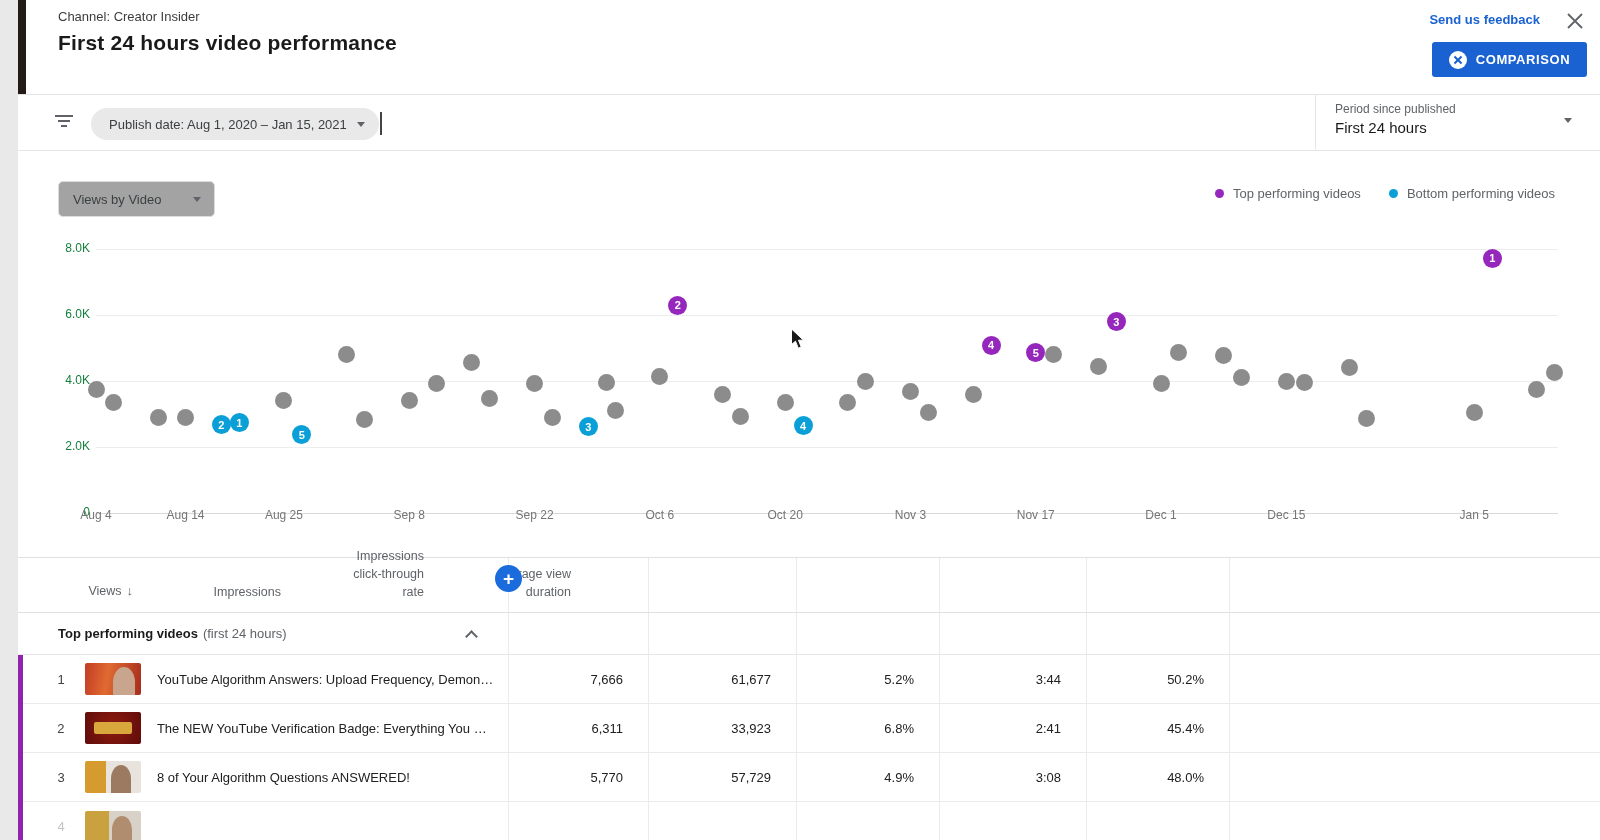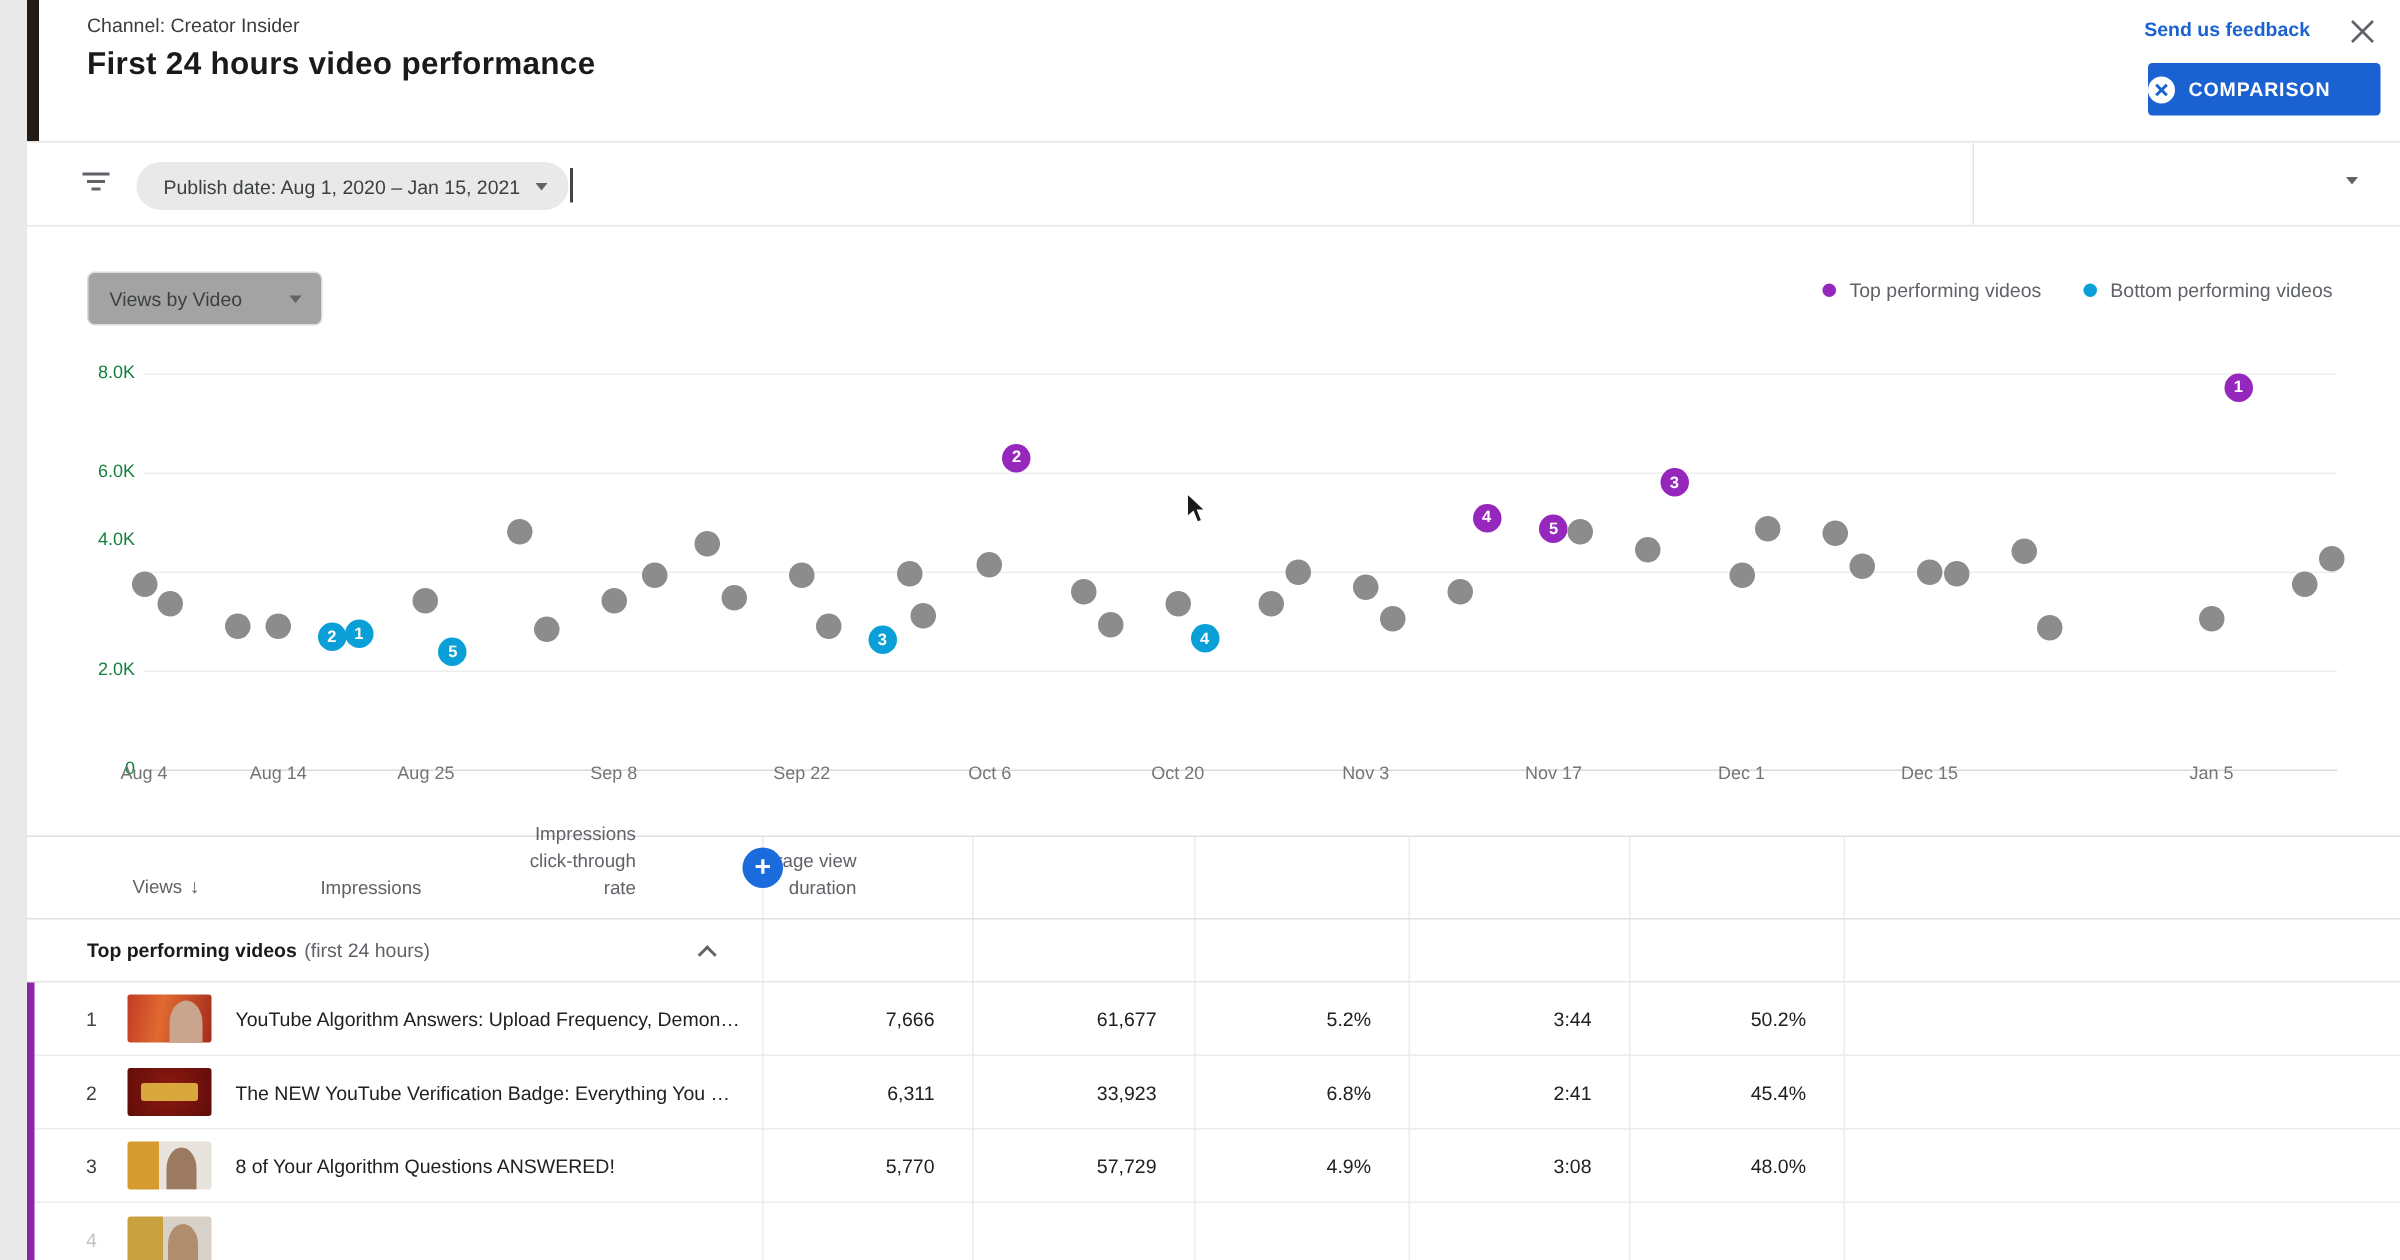--- a/index.html
+++ b/index.html
@@ -13,21 +13,21 @@
   
   .edge-dark { left:0; top:0; width:8px; height:94px; background:#241b17; }
   .channel-label { left:40px; top:9px; font-size:13px; color:#3c3c3c; }
   .page-title { left:40px; top:31px; font-size:21px; font-weight:bold; color:#1a1a1a; letter-spacing:.2px; }
   .feedback-link { left:1392px; top:12px; width:130px; text-align:right; font-size:13px; font-weight:bold; color:#1a62d2; cursor:pointer; }
   .close-btn { left:1544px; top:8px; width:26px; height:26px; cursor:pointer; }
   .hdr-divider { left:0; top:94px; width:1600px; height:1px; background:#e4e4e4; }
 
   .comparison-btn {
     left:1414px; top:42px; width:155px; height:35px; background:#1a62d2; border-radius:3px;
-    display:flex; align-items:center; gap:9px; cursor:pointer;
+    display:flex; align-items:center; justify-content:center; gap:9px; cursor:pointer;
   }
   .comparison-btn .cmp-icon { width:18px; height:18px; border-radius:50%; background:#ffffff; position:relative; flex:0 0 auto; }
   .comparison-btn .cmp-icon::before, .comparison-btn .cmp-icon::after {
     content:""; position:absolute; left:4px; top:8px; width:10px; height:2px; background:#1a62d2;
   }
   .comparison-btn .cmp-icon::before { transform:rotate(45deg); }
   .comparison-btn .cmp-icon::after  { transform:rotate(-45deg); }
   .comparison-btn .cmp-label { color:#fff; font-size:13px; font-weight:bold; letter-spacing:.6px; }
 
   
@@ -131,20 +131,24 @@
       <i></i>
       <i></i>
       <i></i>
     </div>
   <div class="abs date-chip">
     <span>Publish date: Aug 1, 2020 – Jan 15, 2021</span>
     <span class="caret-down"></span>
   </div>
   <div class="abs text-caret"></div>
   <div class="abs period-divider"></div>
+  <div class="abs period-box">
+    <div class="period-label">Period since published</div>
+    <div class="period-value">First 24 hours</div>
+  </div>
   <div class="abs period-caret caret-down"></div>
   <div class="abs filterbar-divider"></div>
 
   <div class="abs metric-select">
     <span>Views by Video</span>
     <span class="caret-down"></span>
   </div>
   <div class="abs legend">
     <div class="legend-item">
       <span class="legend-dot" id="legend-dot-top" style="background: rgb(150, 39, 189);"></span>
@@ -155,21 +159,21 @@
       <span>Bottom performing videos</span>
     </div>
   </div>
 
   <div class="abs" style="inset:0;" id="chart-layer">
       <div class="abs gridline" style="left: 78px; top: 249px; width: 1462px;"></div>
       <div class="abs ytick" style="left: 38px; top: 241px;">8.0K</div>
       <div class="abs gridline" style="left: 78px; top: 315px; width: 1462px;"></div>
       <div class="abs ytick" style="left: 38px; top: 307px;">6.0K</div>
       <div class="abs gridline" style="left: 78px; top: 381px; width: 1462px;"></div>
-      <div class="abs ytick" style="left: 38px; top: 352px;">4.0K</div>
+      <div class="abs ytick" style="left: 38px; top: 373px;">4.0K</div>
       <div class="abs gridline" style="left: 78px; top: 447px; width: 1462px;"></div>
       <div class="abs ytick" style="left: 38px; top: 439px;">2.0K</div>
       <div class="abs gridline zero" style="left: 78px; top: 513px; width: 1462px;"></div>
       <div class="abs ytick" style="left: 38px; top: 505px;">0</div>
       <div class="abs xtick" style="left: 46px; top: 508px;">Aug 4</div>
       <div class="abs xtick" style="left: 135.5px; top: 508px;">Aug 14</div>
       <div class="abs xtick" style="left: 233.95px; top: 508px;">Aug 25</div>
       <div class="abs xtick" style="left: 359.25px; top: 508px;">Sep 8</div>
       <div class="abs xtick" style="left: 484.55px; top: 508px;">Sep 22</div>
       <div class="abs xtick" style="left: 609.85px; top: 508px;">Oct 6</div>

